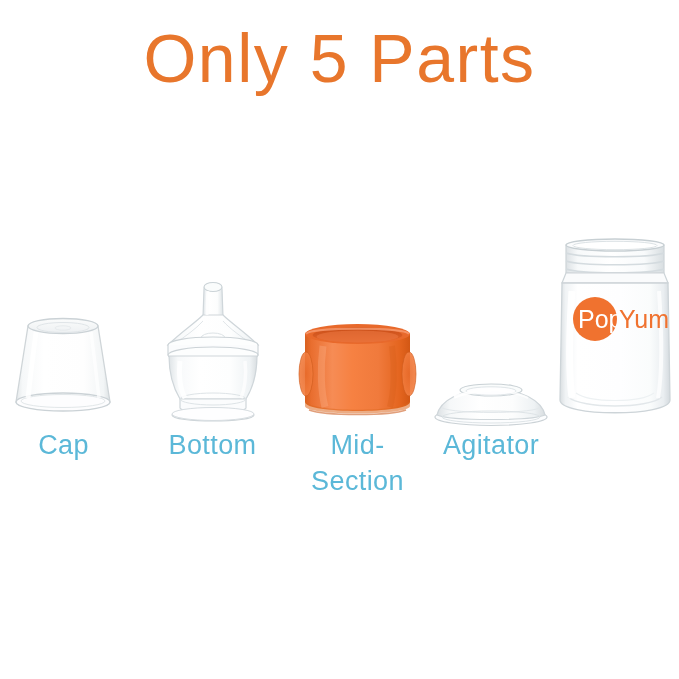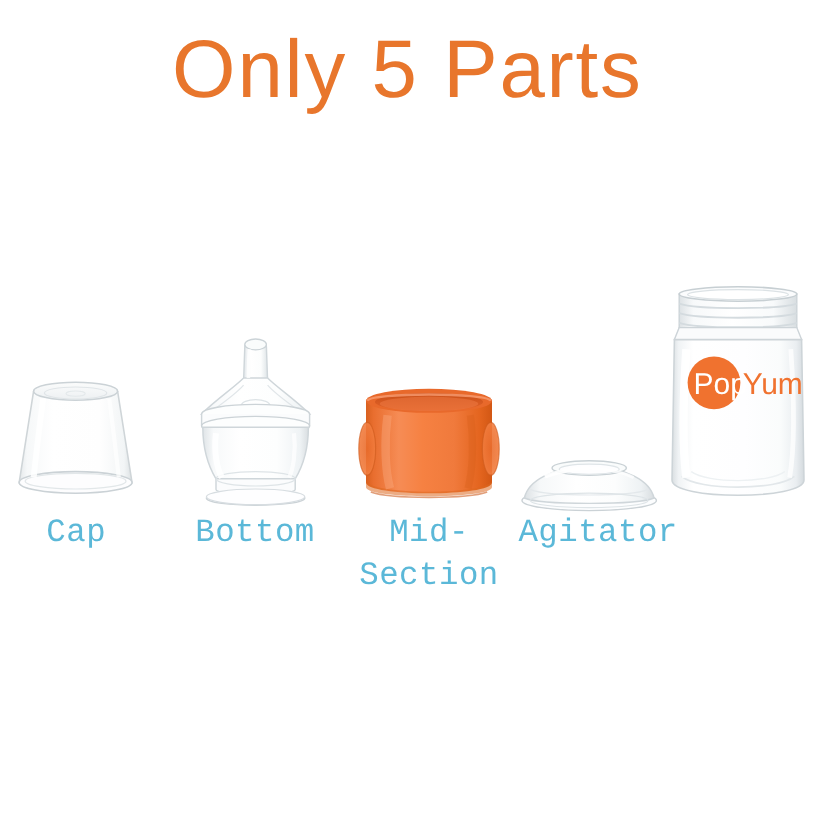--- a/index.html
+++ b/index.html
@@ -64,21 +64,21 @@
     position: absolute;
     left: 0;
     top: 428px;
     width: 679px;
     height: 80px;
   }
   .part-label {
     position: absolute;
     top: 0;
     text-align: center;
-    font-family: Liberation Mono, monospace;
+    font-family: Liberation Sans, sans-serif;
     font-size: 27px;
     font-weight: 300;
     letter-spacing: 0.4px;
     color: #5BB8D8;
     line-height: 1.32;
   }
 
   
   .col-cap      { left: 6px;   width: 115px; }
   .col-nipple   { left: 150px; width: 125px; }

